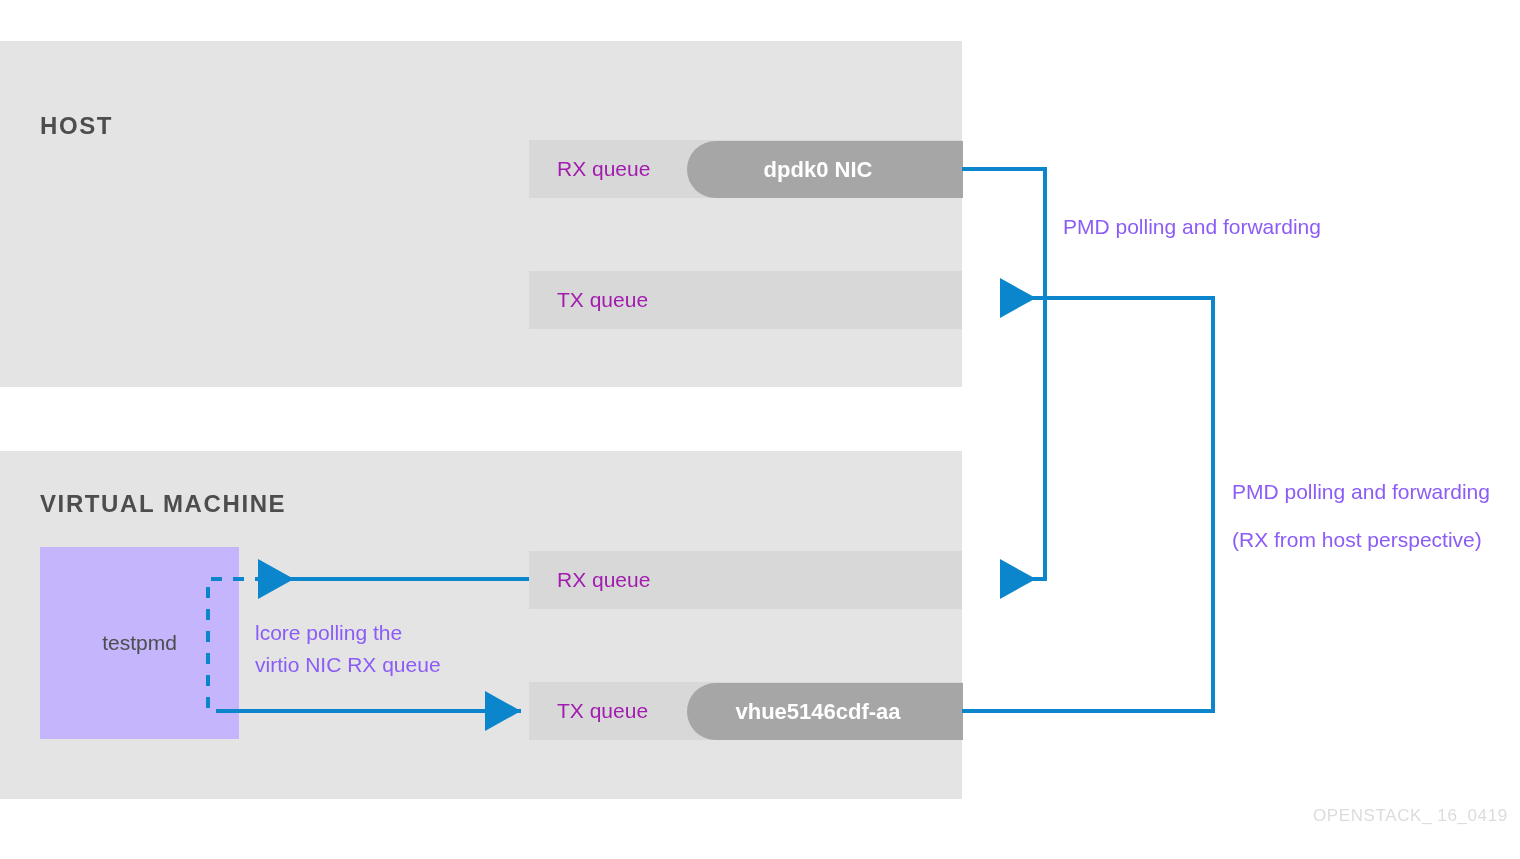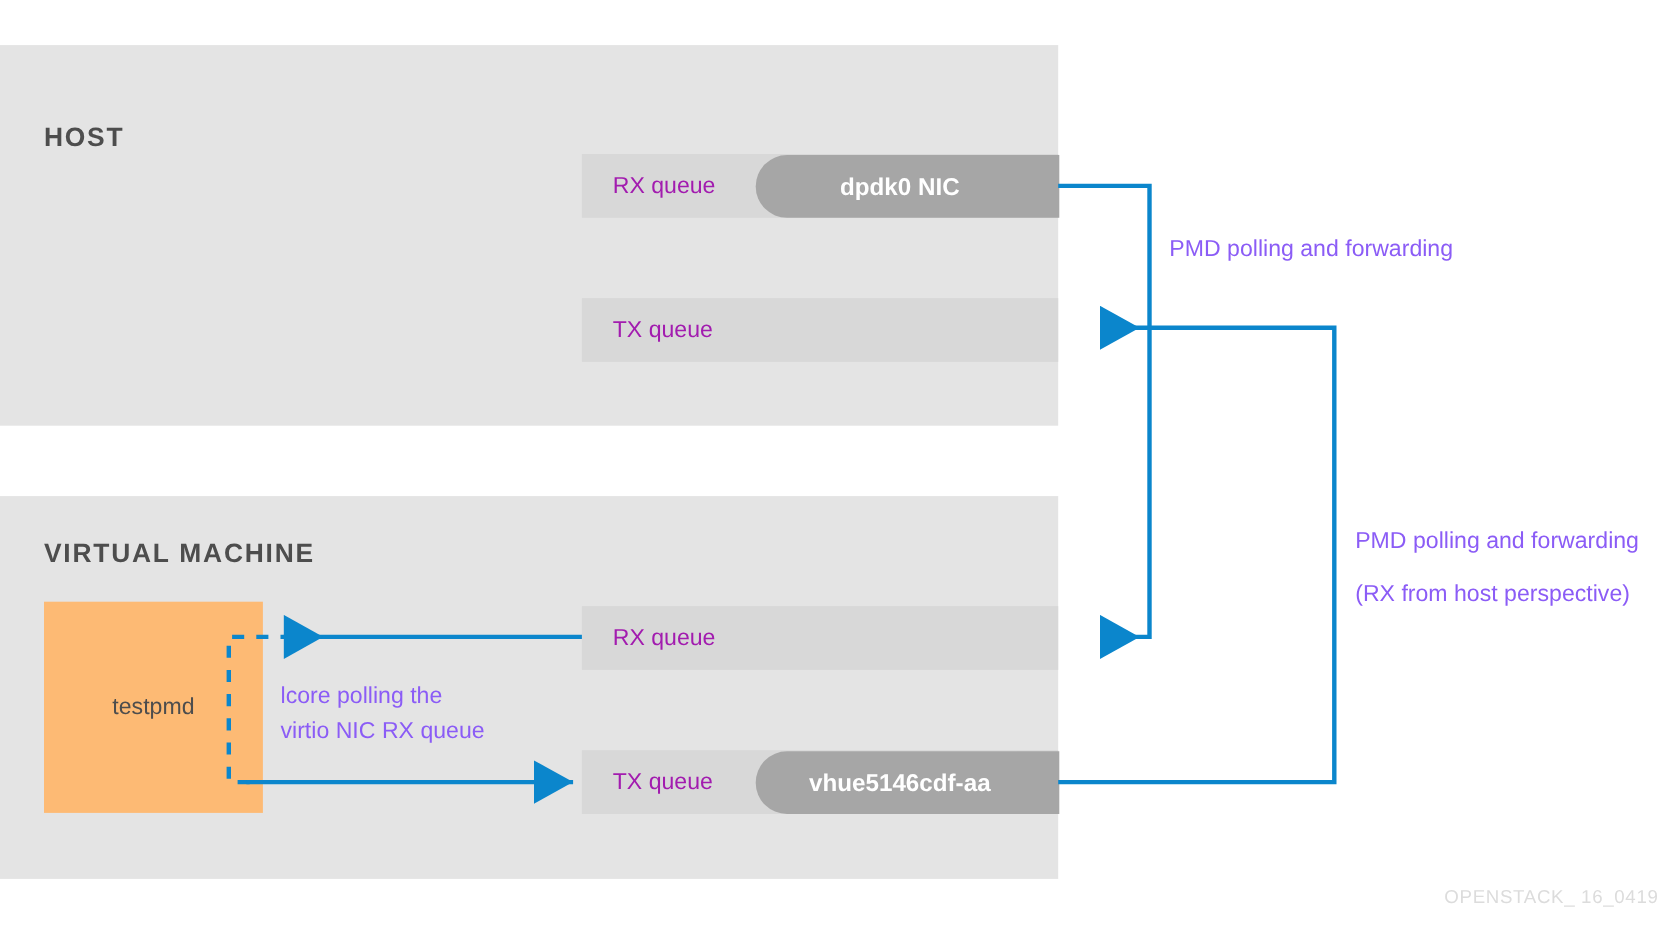--- a/index.html
+++ b/index.html
@@ -77,21 +77,21 @@
   #row-vm-rx   { left: 529px; top: 551px; width: 433px; }
   #row-vm-tx   { left: 529px; top: 682px; width: 433px; }
 
   
   #testpmd-box {
     position: absolute;
     left: 40px;
     top: 547px;
     width: 199px;
     height: 192px;
-    background: #fdba74;
+    background: #c4b5fd;
     color: #4d4d4d;
     font-size: 21px;
     display: flex;
     align-items: center;
     justify-content: center;
   }
 
   
   .annot {
     position: absolute;

